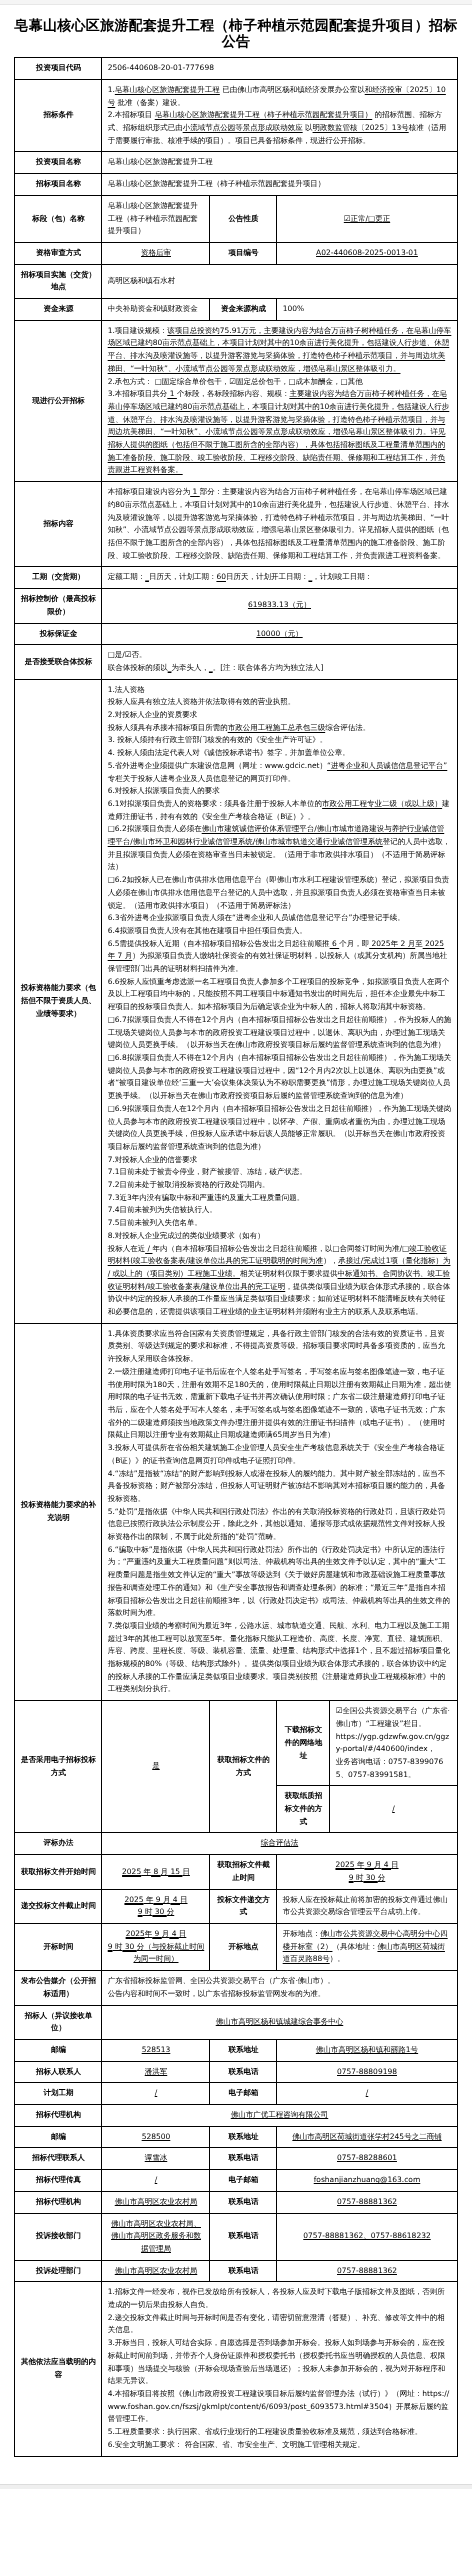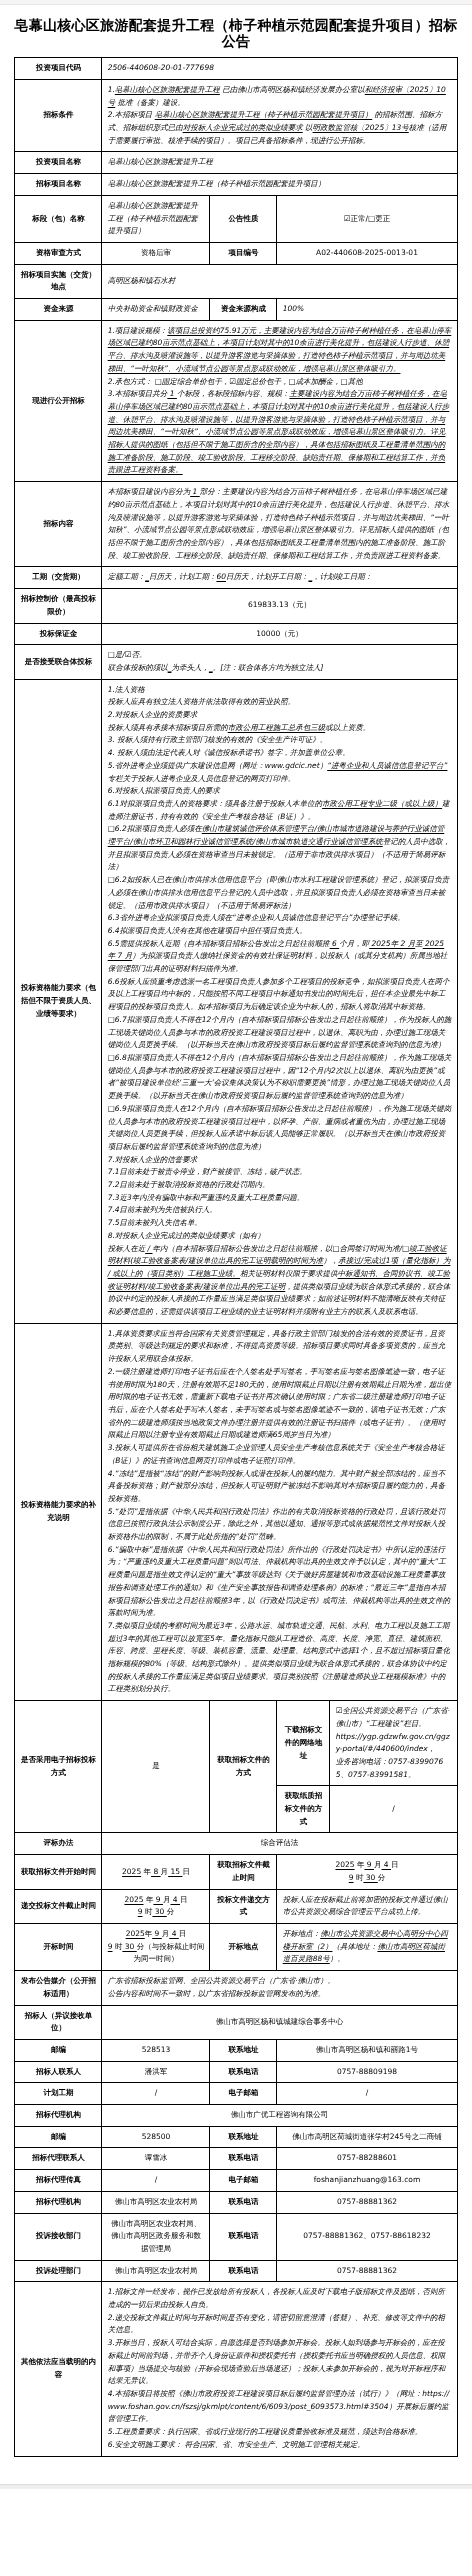--- a/index.html
+++ b/index.html
@@ -34,22 +34,22 @@
     line-height:12.7px;
     vertical-align:middle;
     overflow-wrap:anywhere;
     word-break:break-all;
   }
   td.label{
     text-align:center;
     font-weight:bold;
     padding:4px 2.9px;
   }
-  td.val.center{text-align:center;}
-  td.val.left{text-align:left;font-style:italic;}
+  td.val.center{text-align:center;text-decoration:underline;}
+  td.val.left{text-align:left;}
   td.rich .para{margin:0;}
   td.rich.center .para{text-align:center;}
   .u{text-decoration:underline;text-underline-offset:2px;text-decoration-thickness:0.6px;}
   td.money{min-height:23px;padding-top:11.6px;padding-bottom:11.6px;}
   td.padtall{padding-top:8px;padding-bottom:8px;}
 </style>
 </head>
 <body>
 
 <div class="edge-strip"></div>
@@ -68,21 +68,21 @@
 
   <tr>
     <td class="label">投资项目代码</td>
     <td class="val left" colspan="4">2506-440608-20-01-777698</td>
   </tr>
 
   <tr>
     <td class="label">招标条件</td>
     <td class="val left rich" colspan="4">
           <div class="para"><span>1.</span><span class="u">皂幕山核心区旅游配套提升工程</span><span> 已由佛山市高明区杨和镇经济发展办公室以</span><span class="u">和经济投审〔2025〕10号</span><span> 批准（备案）建设。</span></div>
-          <div class="para"><span>2.本招标项目 </span><span class="u">皂幕山核心区旅游配套提升工程（柿子种植示范园配套提升项目）</span><span> 的招标范围、招标方式、招标组织形式已由</span><span class="u">对投标人企业完成过的类似业绩要求</span><span> 以</span><span class="u">明政数监管核〔2025〕13号</span><span>核准（适用于需要履行审批、核准手续的项目）。项目已具备招标条件，现进行公开招标。</span></div>
+          <div class="para"><span>2.本招标项目 </span><span class="u">皂幕山核心区旅游配套提升工程（柿子种植示范园配套提升项目）</span><span> 的招标范围、招标方式、招标组织形式已由</span><span class="u">小流域节点公园等景点形成联动效应</span><span> 以</span><span class="u">明政数监管核〔2025〕13号</span><span>核准（适用于需要履行审批、核准手续的项目）。项目已具备招标条件，现进行公开招标。</span></div>
         </td>
   </tr>
 
   <tr>
     <td class="label">投资项目名称</td>
     <td class="val left" colspan="4">皂幕山核心区旅游配套提升工程</td>
   </tr>
 
   <tr>
     <td class="label">招标项目名称</td>
@@ -155,21 +155,21 @@
           <div class="para"><span>联合体投标的须以</span><span class="u">_</span><span>为牵头人，</span><span class="u">_</span><span>。[注：联合体各方均为独立法人]</span></div>
         </td>
   </tr>
 
   <tr>
     <td class="label">投标资格能力要求（包括但不限于资质人员、业绩等要求）</td>
     <td class="val left rich" colspan="4">
           <div class="para"><span>1.法人资格</span></div>
           <div class="para"><span>投标人应具有独立法人资格并依法取得有效的营业执照。</span></div>
           <div class="para"><span>2.对投标人企业的资质要求</span></div>
-          <div class="para"><span>投标人须具有承接本招标项目所需的</span><span class="u">市政公用工程施工总承包三级</span><span>或以上资质。</span></div>
+          <div class="para"><span>投标人须具有承接本招标项目所需的</span><span class="u">市政公用工程施工总承包三级</span><span>综合评估法。</span></div>
           <div class="para"><span>3. 投标人须持有行政主管部门核发的有效的《安全生产许可证》。</span></div>
           <div class="para"><span>4. 投标人须由法定代表人对《诚信投标承诺书》签字，并加盖单位公章。</span></div>
           <div class="para"><span>5.省外进粤企业须提供广东建设信息网（网址：www.gdcic.net）</span><span class="u">“进粤企业和人员诚信信息登记平台”</span><span>专栏关于投标人进粤企业及人员信息登记的网页打印件。</span></div>
           <div class="para"><span>6.对投标人拟派项目负责人的要求</span></div>
           <div class="para"><span>6.1对拟派项目负责人的资格要求：须具备注册于投标人本单位的</span><span class="u">市政公用工程专业二级（或以上级）</span><span>建造师注册证书，持有有效的《安全生产考核合格证（B证）》。</span></div>
           <div class="para"><span>□6.2拟派项目负责人必须在</span><span class="u">佛山市建筑诚信评价体系管理平台/佛山市城市道路建设与养护行业诚信管理平台/佛山市环卫和园林行业诚信管理系统/佛山市城市轨道交通行业诚信管理系统</span><span>登记的人员中选取，并且拟派项目负责人必须在资格审查当日未被锁定。（适用于非市政供排水项目）（不适用于简易评标法）</span></div>
           <div class="para"><span>□6.2如投标人已在佛山市供排水信用信息平台（即佛山市水利工程建设管理系统）登记，拟派项目负责人必须在佛山市供排水信用信息平台登记的人员中选取，并且拟派项目负责人必须在资格审查当日未被锁定。（适用市政供排水项目）（不适用于简易评标法）</span></div>
           <div class="para"><span>6.3省外进粤企业拟派项目负责人须在“进粤企业和人员诚信信息登记平台”办理登记手续。</span></div>
           <div class="para"><span>6.4拟派项目负责人没有在其他在建项目中担任项目负责人。</span></div>
           <div class="para"><span>6.5需提供投标人近期（自本招标项目招标公告发出之日起往前顺推</span><span class="u"> 6 </span><span>个月，即</span><span class="u"> 2025年 2 月</span><span>至</span><span class="u"> 2025 年 7 月</span><span>）为拟派项目负责人缴纳社保资金的有效社保证明材料，以投标人（或其分支机构）所属当地社保管理部门出具的证明材料扫描件为准。</span></div>

